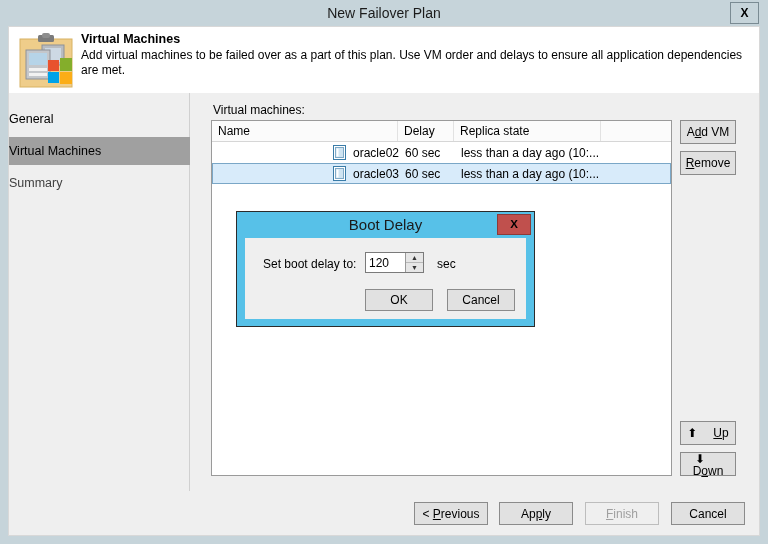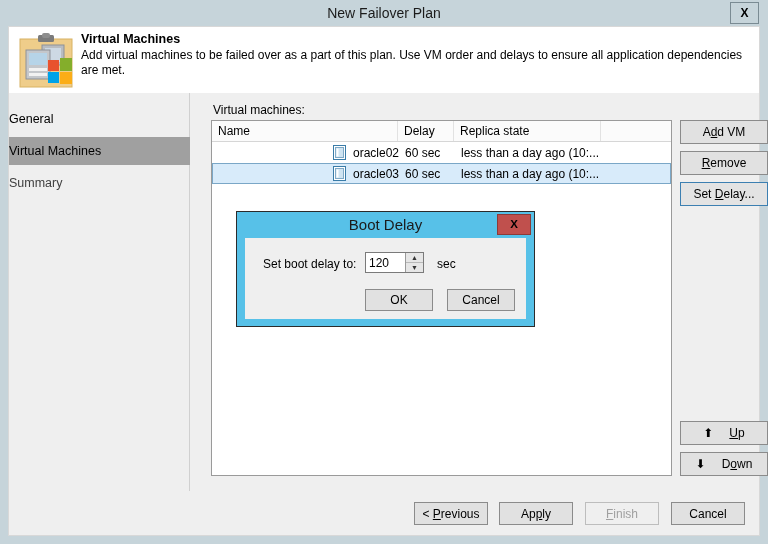--- a/index.html
+++ b/index.html
@@ -217,21 +217,21 @@
     color: #000;
     text-align: center;
     cursor: pointer;
     box-sizing: border-box;
     padding: 0;
     line-height: 1;
   }
   .btn.focus { border: 1px solid #3c7fb1; background: #e3e3e3; }
   .btn.disabled { color: #a0a0a0; border-color: #bdbdbd; background: #efefef; }
   .btn-abs { position: absolute; }
-  .side-btn { width: 88px; height: 24px; }
+  .side-btn { width: 56px; height: 24px; }
   .u { text-decoration: underline; }
 
   .arrow-glyph {
     display: inline-block;
     margin-right: 16px;
     font-size: 12px;
     position: relative;
     top: 0px;
   }
 
@@ -447,23 +447,20 @@
           <div class="vm-cell cell-state">less than a day ago (10:...</div>
         </div>
       </div>
 
       <button class="btn btn-abs side-btn" style="left:489px; top:27px;">
         <span>A<span class="u">d</span>d VM</span>
       </button>
       <button class="btn btn-abs side-btn" style="left:489px; top:58px;">
         <span><span class="u">R</span>emove</span>
       </button>
-      <button class="btn btn-abs side-btn focus" style="left:489px; top:89px;">
-        <span>Set <span class="u">D</span>elay...</span>
-      </button>
 
       <button class="btn btn-abs side-btn" style="left:489px; top:328px;">
         <span class="arrow-glyph">⬆</span><span><span class="u">U</span>p</span>
       </button>
       <button class="btn btn-abs side-btn" style="left:489px; top:359px;">
         <span class="arrow-glyph">⬇</span><span>D<span class="u">o</span>wn</span>
       </button>
 
     </div>
   </div>

